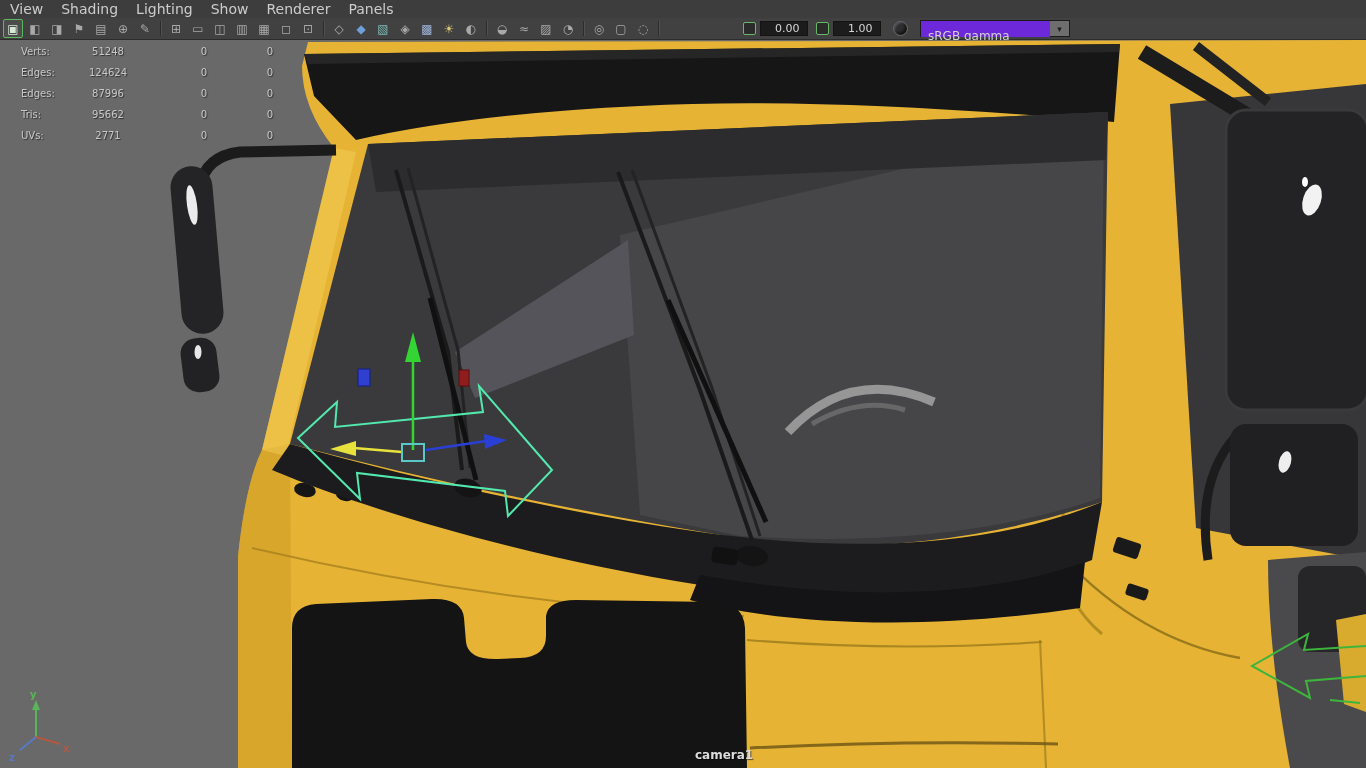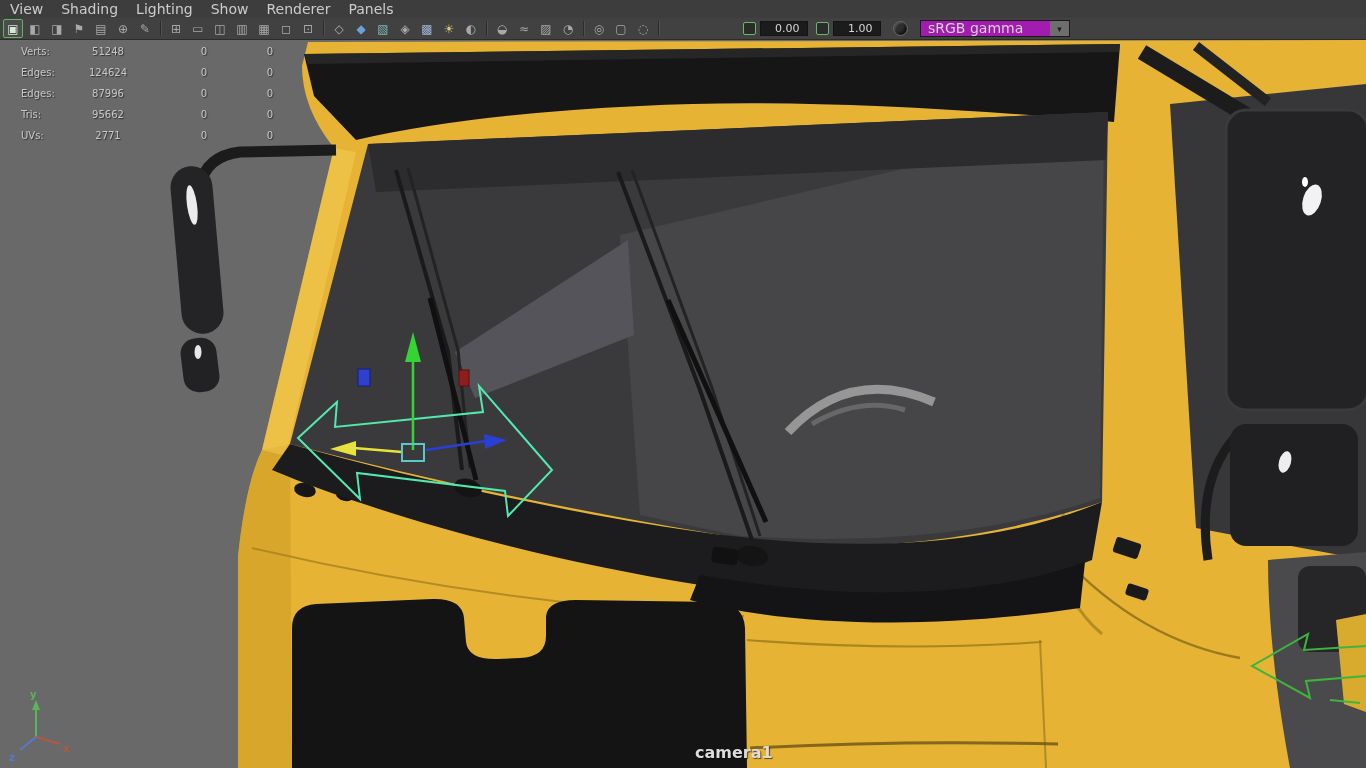--- a/index.html
+++ b/index.html
@@ -41,37 +41,37 @@
   .num-field {
     width:48px; height:15px; background:#1c1c1c; border:1px solid #141414;
     color:#d6d6d6; font-size:11px; line-height:13px; padding:0 14px; flex:none;
   }
   .round-icon {
     width:15px; height:15px; border-radius:50%; background:#2e2e2e;
     border:1px solid #6a6a6a; margin:0 6px 0 12px; flex:none;
     box-shadow:inset -2px -2px 3px rgba(0,0,0,.6), inset 1px 1px 2px rgba(150,170,200,.35);
   }
   .dropdown { display:flex; align-items:stretch; height:17px; margin-left:6px; width:150px; border:1px solid #1a1a1a; flex:none; }
-  .dd-text { flex:1; background:#a21caf; color:#d2d2d2; font-size:14px; line-height:15px; padding:0 7px; white-space:nowrap; }
+  .dd-text { flex:1; background:#6d28d9; color:#d2d2d2; font-size:12px; line-height:15px; padding:8px 7px; white-space:nowrap; }
   .dd-arrow { width:19px; background:#6e6e6e; color:#1e1e1e; font-size:9px; line-height:16px; text-align:center; }
   
   .viewport { position:relative; width:1366px; height:728px; background:#696969; }
   .viewport svg { position:absolute; left:0; top:0; }
   .hud {
     position:absolute; top:1px; left:21px; font-size:10px; font-weight:normal;
     color:#c8c8c8; text-shadow:1px 1px 1px rgba(0,0,0,.55); pointer-events:none;
   }
   .hud-row { display:flex; height:21px; align-items:center; }
   .hud-label { width:52px; text-align:left; }
   .hud-v0 { width:70px; text-align:center; }
   .hud-v1 { width:64px; text-align:right; }
   .hud-v2 { width:66px; text-align:right; }
   .camera-label {
     position:absolute; bottom:6px; left:50%; margin-left:12px;
-    font-size:16px; font-weight:bold; color:#dcdcdc; text-shadow:1px 1px 1px rgba(0,0,0,.6);
+    font-size:12px; font-weight:bold; color:#dcdcdc; text-shadow:1px 1px 1px rgba(0,0,0,.6);
   }
 </style>
 </head>
 <body>
 
 <div class="app">
 
   <div class="menubar">
     <span class="menu-item">View</span>
     <span class="menu-item">Shading</span>

